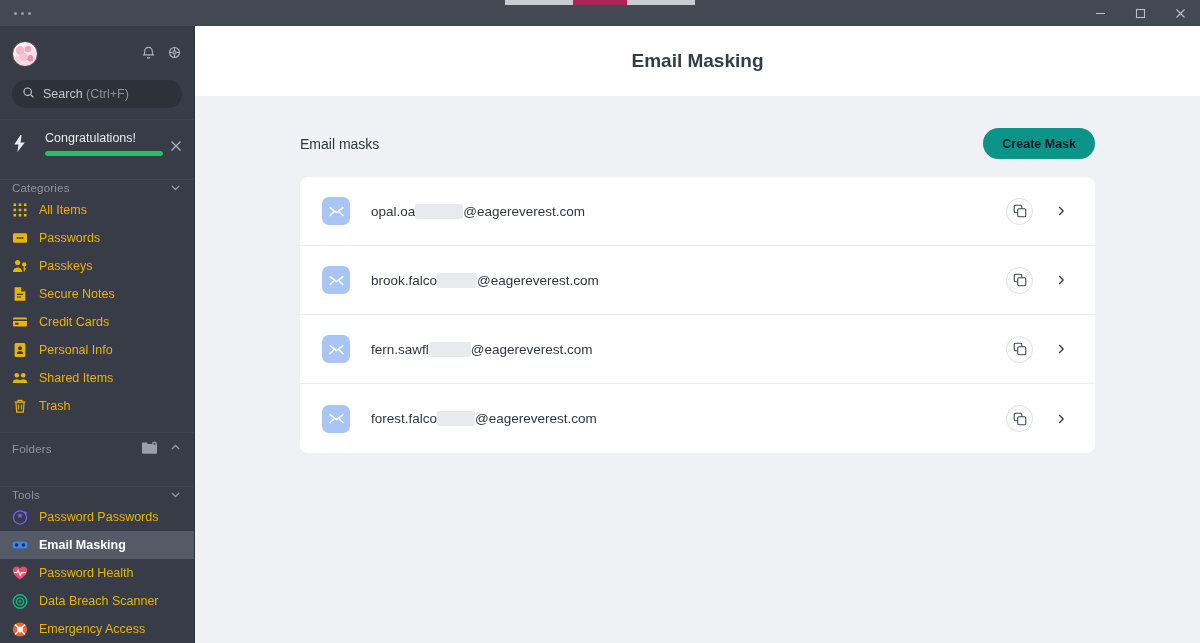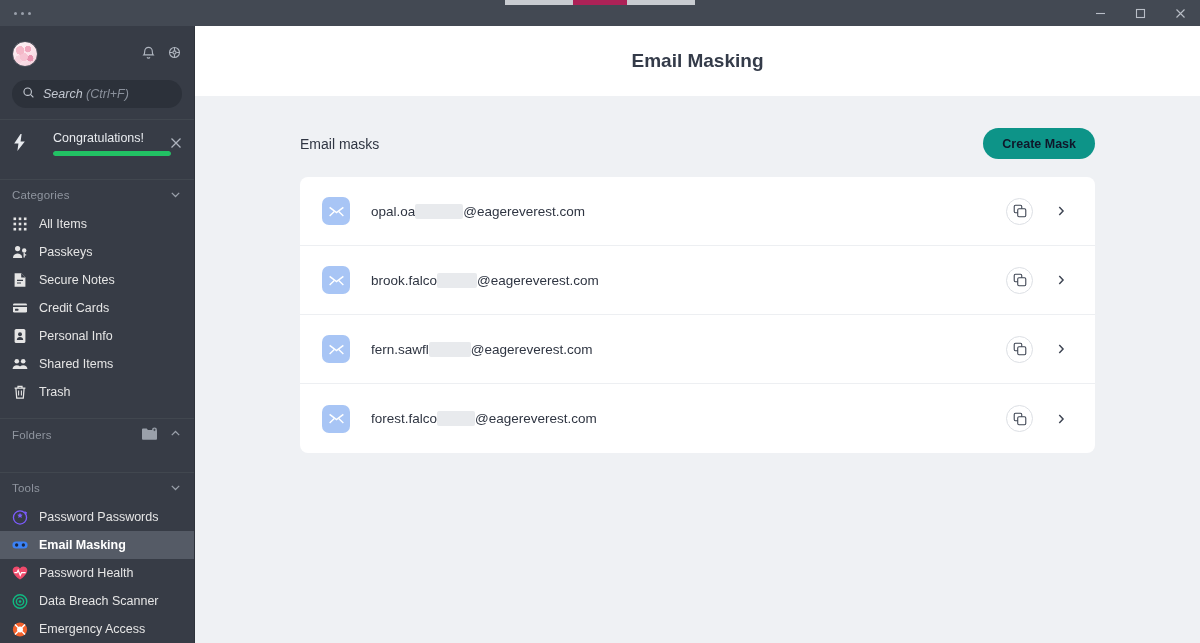--- a/index.html
+++ b/index.html
@@ -57,42 +57,42 @@
       radial-gradient(circle at 25% 72%, #f7d3de 0 15%, transparent 16%),
       linear-gradient(145deg,#fdf3f6 0%,#fbe3ea 55%,#f3cdd9 100%);
     border:1px solid #4a4f59;
   }
   .sb-icons { margin-left:auto; display:flex; gap:11px; align-items:center; color:#b0b6c0; }
 
   .search {
     margin:8px 0 0 0; height:28px; background:#2c313a; border-radius:14px;
     display:flex; align-items:center; padding:0 10px; gap:8px;
   }
-  .search .txt { font-size:12.5px; color:#c3c8d1; white-space:nowrap;font-style:italic; }
+  .search .txt { font-size:12.5px; color:#c3c8d1; white-space:nowrap; }
   .search .ph { color:#8a909b; }
 
   .sb-divider { height:1px; background:#41474f; margin-top:11px; }
 
-  .promo { display:flex; align-items:center; padding:11px 12px 12px 12px; gap:26px; }
+  .promo { display:flex; align-items:flex-end; padding:11px 12px 12px 12px; gap:18px; }
   .promo .bolt { color:#e7eaee; margin-top:2px; }
   .promo .pcol { flex:1; min-width:0; }
   .promo .ptitle { font-size:12.5px; color:#e8ebef; margin-bottom:6px; }
   .progress { height:5px; border-radius:3px; background:#4a505a; overflow:hidden; width:118px; }
   .progress i { display:block; height:5px; background:#22c264; border-radius:3px; }
   .promo .pclose { color:#aeb4be; margin-top:1px; cursor:pointer; }
 
   .sec-hdr {
     display:flex; align-items:center; padding:0 12px; height:32px;
     font-size:11.5px; color:#8f959f; letter-spacing:.2px;
   }
   .sec-hdr .sp { margin-left:auto; display:flex; align-items:center; gap:12px; color:#9aa0aa; }
 
   .nav-item {
     display:flex; align-items:center; height:28px; padding:0 12px; gap:11px;
-    font-size:12.5px; color:#e5e5e5; cursor:pointer;
+    font-size:12.5px; color:#eab308; cursor:pointer;
   }
   .nav-item.active { background:#555b66; color:#fff; font-weight:bold; }
   .nav-item .ic { width:16px; height:16px; display:flex; align-items:center; justify-content:center; flex:0 0 16px; }
   .nav-item .lbl { white-space:nowrap; overflow:hidden; text-overflow:ellipsis; }
 
   .folders-block { padding-bottom:10px; }
 
   
   .main { flex:1; display:flex; flex-direction:column; min-width:0; background:#eff1f4; }
   .main-header {
@@ -251,20 +251,31 @@
                   <rect x="6.7" y="11.9" width="2.6" height="2.6"></rect>
                   <rect x="11.9" y="11.9" width="2.6" height="2.6"></rect>
                 </g>
               </svg>
             </span>
             <span class="lbl">All Items</span>
           </div>
           <div class="nav-item">
             <span class="ic">
               <svg width="16" height="16" viewBox="0 0 16 16" fill="none">
+                <rect x="1" y="3.2" width="14" height="9.6" rx="1.4" fill="currentColor"></rect>
+                <circle cx="5.6" cy="8" r="1.1" fill="#373c46"></circle>
+                <circle cx="8" cy="8" r="1.1" fill="#373c46"></circle>
+                <circle cx="10.4" cy="8" r="1.1" fill="#373c46"></circle>
+              </svg>
+            </span>
+            <span class="lbl">Passwords</span>
+          </div>
+          <div class="nav-item">
+            <span class="ic">
+              <svg width="16" height="16" viewBox="0 0 16 16" fill="none">
                 <circle cx="5.6" cy="4.6" r="2.6" fill="currentColor"></circle>
                 <path d="M1 14c0-2.8 2-4.6 4.6-4.6S10.2 11.2 10.2 14z" fill="currentColor"></path>
                 <circle cx="12.2" cy="6.4" r="2.2" fill="currentColor"></circle>
                 <path d="M12.2 8.4v5M12.2 10.8h2" stroke="currentColor" stroke-width="1.3"></path>
               </svg>
             </span>
             <span class="lbl">Passkeys</span>
           </div>
           <div class="nav-item">
             <span class="ic">

